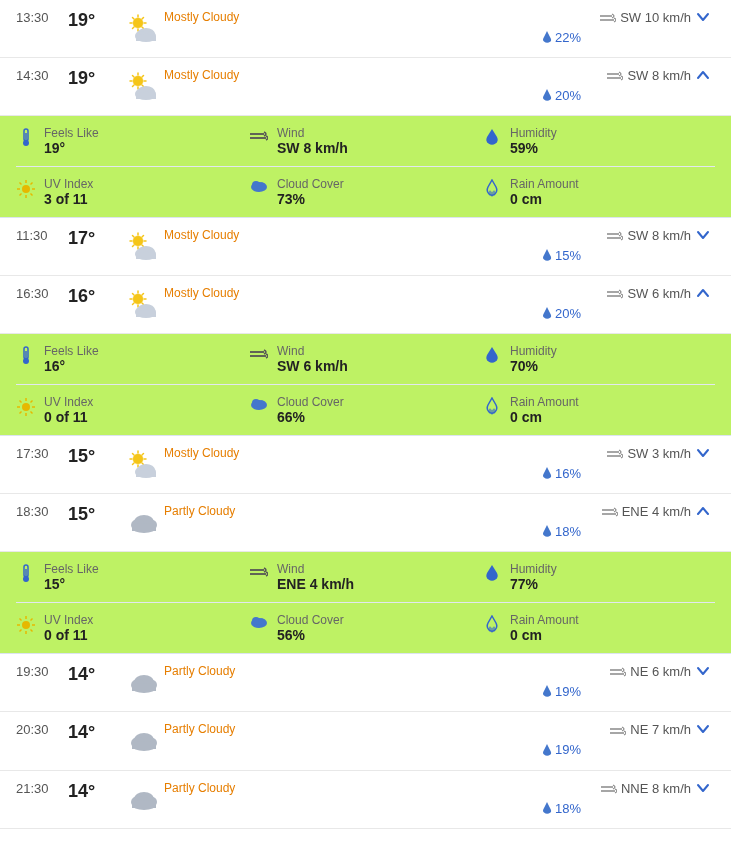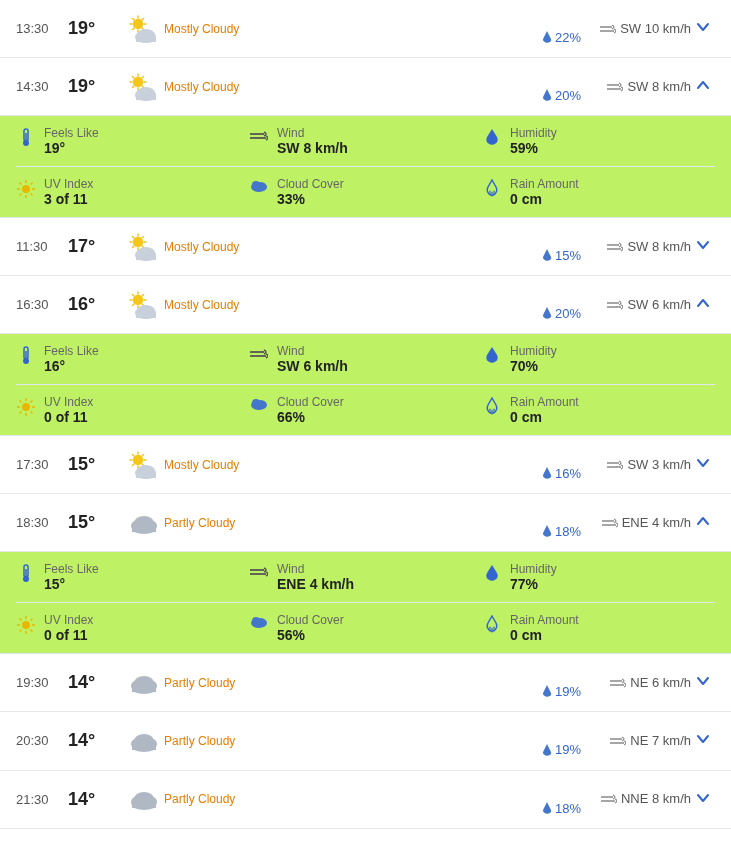--- a/index.html
+++ b/index.html
@@ -4,21 +4,21 @@
   <style>
     * { margin: 0; padding: 0; box-sizing: border-box; }
     body {
       font-family: -apple-system, BlinkMacSystemFont, 'Segoe UI', Arial, sans-serif;
       background: #fff;
       color: #222;
       font-size: 14px;
     }
     .weather-row {
       display: flex;
-      align-items: center;
+      align-items: flex-start;
       padding: 10px 16px;
       border-bottom: 1px solid #e8e8e8;
       min-height: 52px;
     }
     .time {
       width: 52px;
       color: #555;
       font-size: 13px;
     }
     .temp {
@@ -242,21 +242,21 @@
           </div>
         </div>
         <div class="detail-cell">
           <span class="detail-icon detail-cloud"><svg width="20" height="14" viewBox="0 0 20 14">
               <ellipse cx="10" cy="8" rx="8" ry="5" fill="#4477cc"></ellipse>
               <ellipse cx="7" cy="6" rx="4" ry="4" fill="#4477cc"></ellipse>
               <ellipse cx="13" cy="7" rx="3.5" ry="3.5" fill="#4477cc"></ellipse>
             </svg></span>
           <div class="detail-content">
             <span class="label">Cloud Cover</span>
-            <span class="value">33%</span>
+            <span class="value">73%</span>
           </div>
         </div>
         <div class="detail-cell">
           <span class="detail-icon detail-rain"><svg width="14" height="18" viewBox="0 0 14 18">
               <path d="M7 1 L11 8 Q13 12 10 15 Q7 17.5 4 15 Q1 12 3 8 Z" fill="none" stroke="#3366cc" stroke-width="1.5"></path>
               <line x1="5" y1="12" x2="5" y2="16" stroke="#3366cc" stroke-width="1.2" stroke-linecap="round"></line>
               <line x1="7" y1="13" x2="7" y2="17" stroke="#3366cc" stroke-width="1.2" stroke-linecap="round"></line>
               <line x1="9" y1="12" x2="9" y2="16" stroke="#3366cc" stroke-width="1.2" stroke-linecap="round"></line>
             </svg></span>
           <div class="detail-content">

